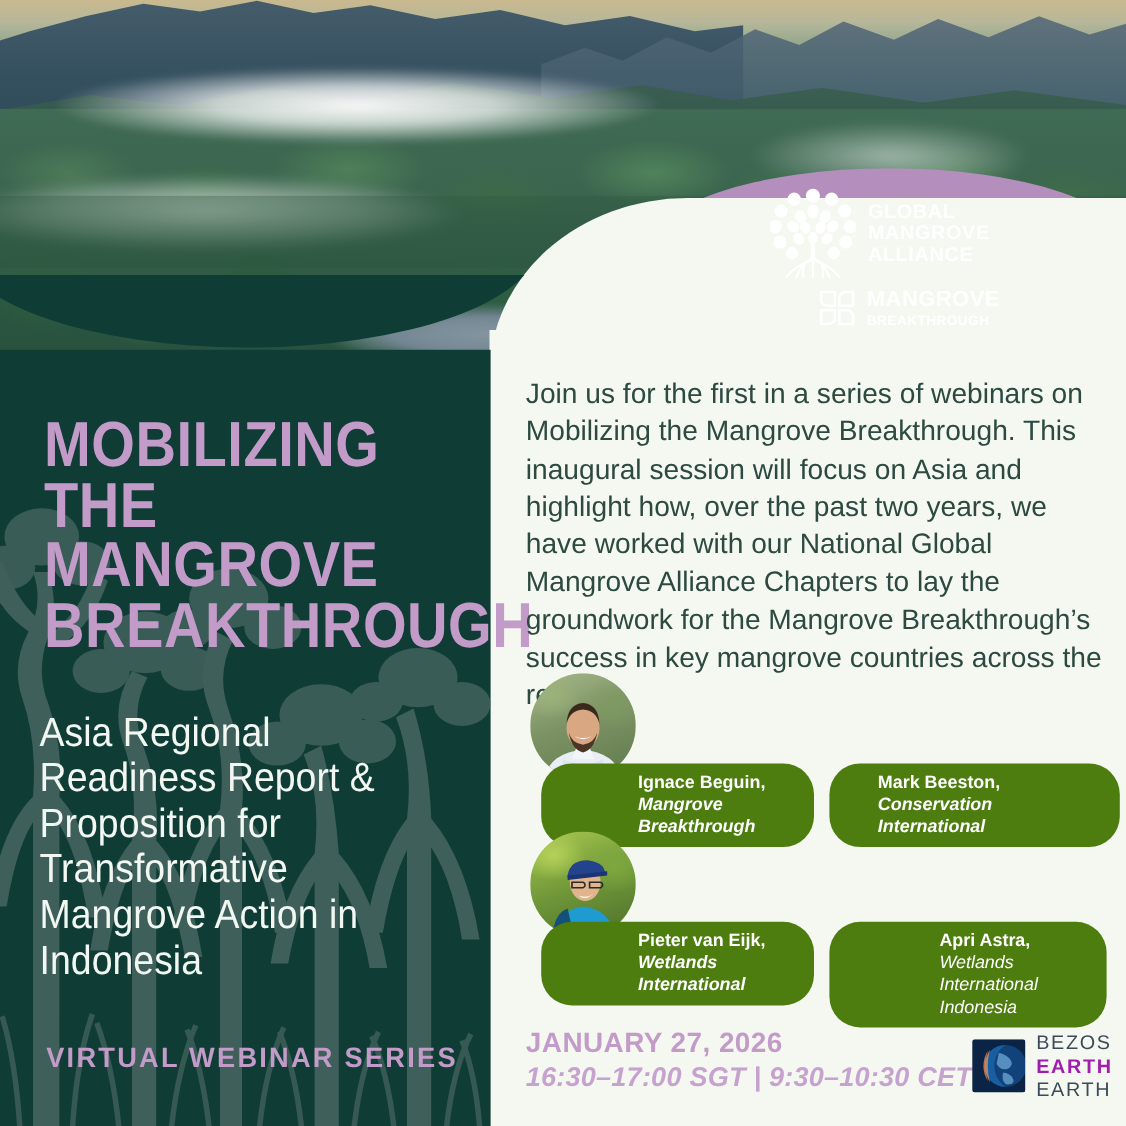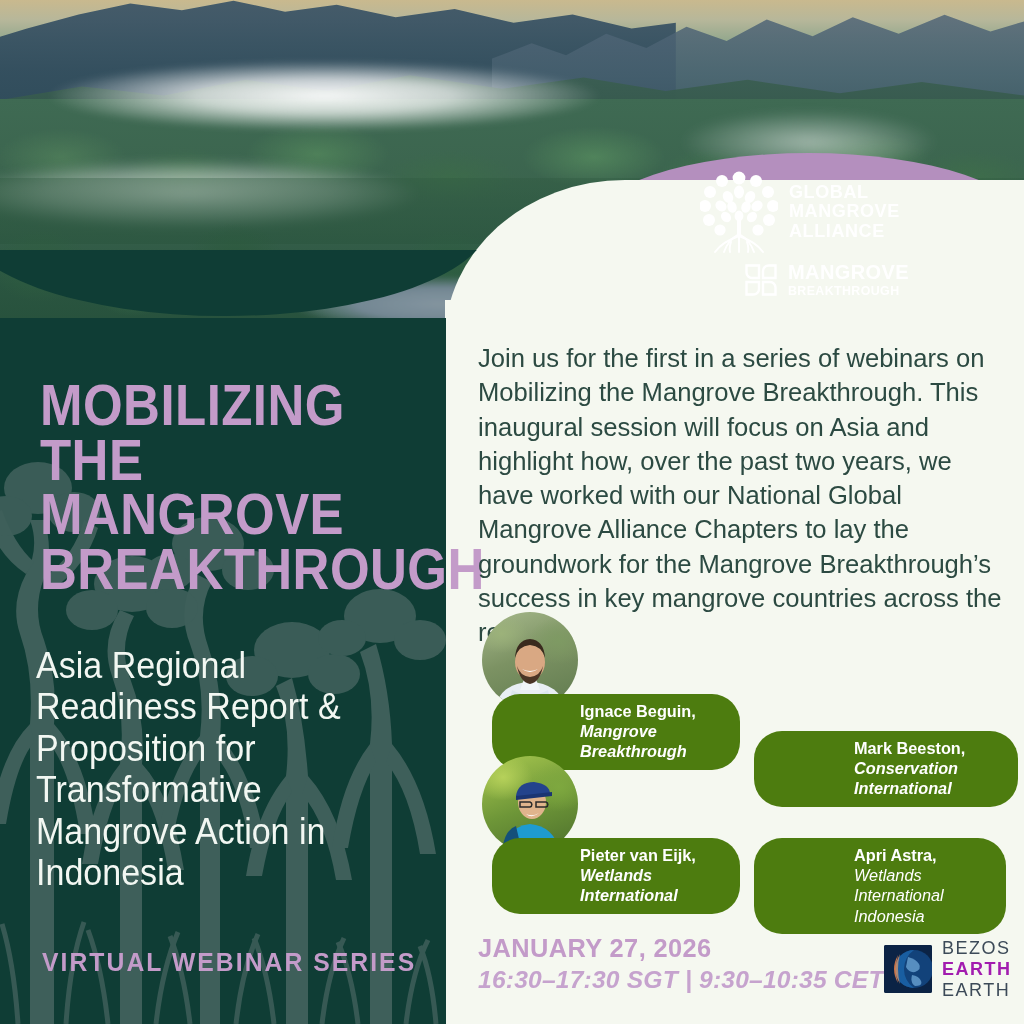--- a/index.html
+++ b/index.html
@@ -187,21 +187,21 @@
   }
   .spk .pill{
     position:absolute;left:22px;top:82px;min-height:52px;
     background:#4d7c0f;border-radius:28px;
     padding:7px 18px 8px 88px;
     color:#fff;font-size:16.3px;line-height:1.24;
     display:flex;flex-direction:column;justify-content:center;
     box-sizing:border-box;
   }
   .spk.s0 .pill{width:248px;}
-  .spk.s1 .pill{width:264px;left:12px;padding-left:100px;margin-top:37px;}
+  .spk.s1 .pill{width:264px;left:12px;padding-left:44px;}
   .spk.s2 .pill{width:248px;}
   .spk.s3 .pill{width:252px;left:2px;padding-left:100px;}
   .spk .nm{font-weight:700;}
   .spk .org{font-style:italic;font-weight:bold;}
   .spk .inline{font-weight:700;}
   .spk .inline em{font-weight:400;font-style:italic;}
 
   
   .p-bg{position:absolute;inset:0;}
   .p0 .p-bg{background:
@@ -433,21 +433,21 @@
           <span>Apri Astra,</span>
           <em>Wetlands International Indonesia</em>
         </span>
       </div>
     </div>
 
   </div>
 
   <div class="datebox">
     <div class="date-d">JANUARY 27, 2026</div>
-    <div class="date-t">16:30–17:30 SGT | 9:30–10:35 CET</div>
+    <div class="date-t">16:30–17:00 SGT | 9:30–10:30 CET</div>
   </div>
 
   <div class="bezos">
     <div class="bezos-globe">
       <svg viewBox="0 0 48 48">
         <rect width="48" height="48" fill="#0B2345"></rect>
         <circle cx="30" cy="24" r="19" fill="#12427A"></circle>
         <path d="M30 5 A19 19 0 0 0 30 43 A23 23 0 0 1 30 5 Z" fill="#1B63A8" opacity=".85"></path>
         <path d="M14 10 Q6 24 14 38 Q10 24 14 10 Z" fill="#C2714A"></path>
         <path d="M16 9 Q7 24 16 39 Q12 24 16 9 Z" fill="#E09A6A" opacity=".7"></path>

